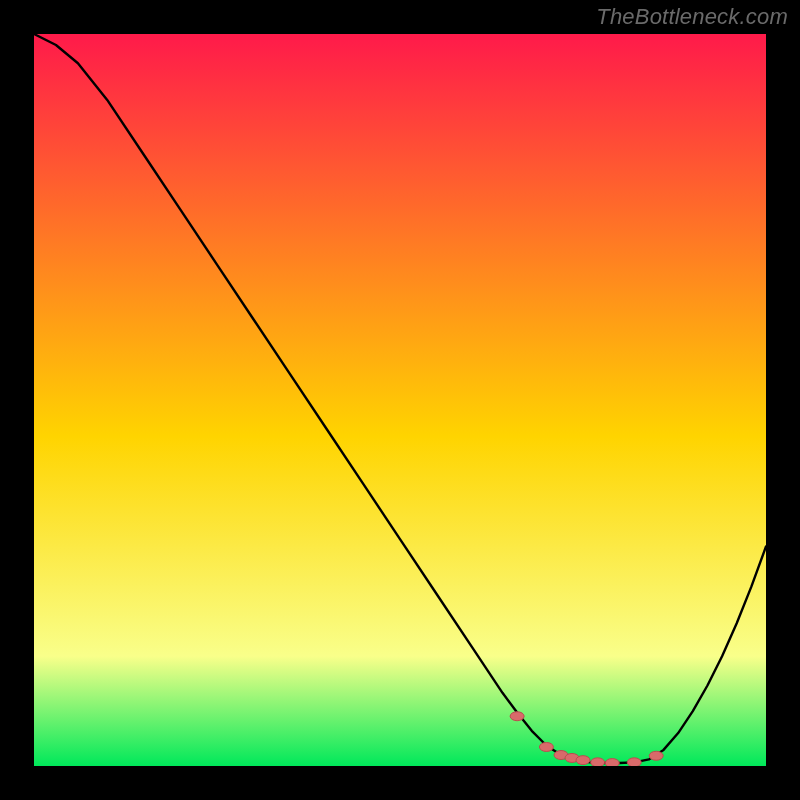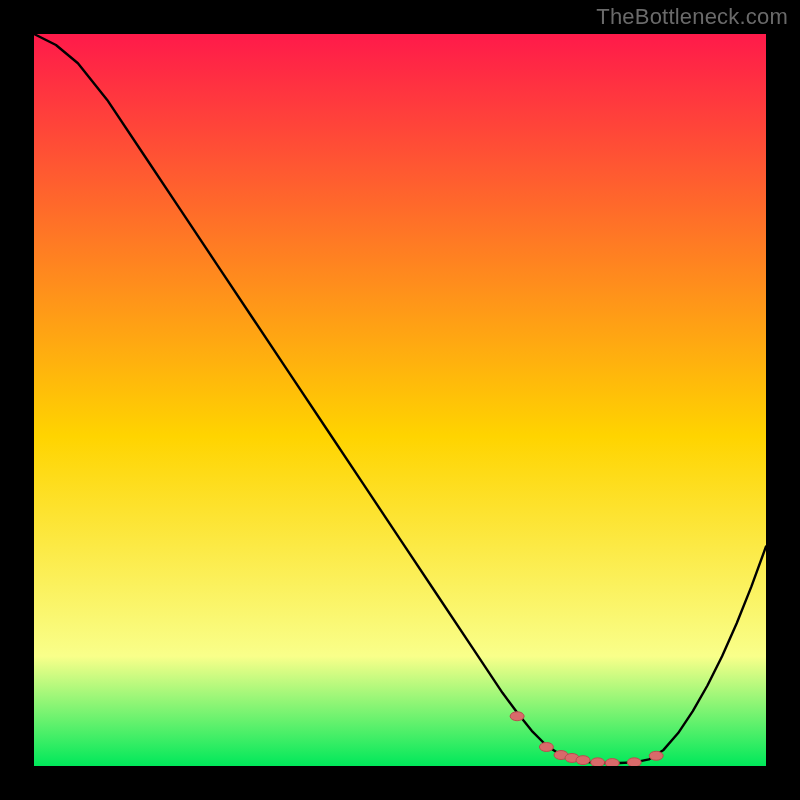--- a/index.html
+++ b/index.html
@@ -21,20 +21,21 @@
   }
   .watermark {
     position: absolute;
     top: 4px;
     right: 12px;
     color: #6a6a6a;
     font-size: 22px;
     letter-spacing: 0.2px;
     font-weight: 400;
     user-select: none;
+    font-style: italic;
   }
   .plot {
     position: absolute;
     left: 34px;
     top: 34px;
     width: 732px;
     height: 732px;
   }
   .plot svg {
     display: block;

